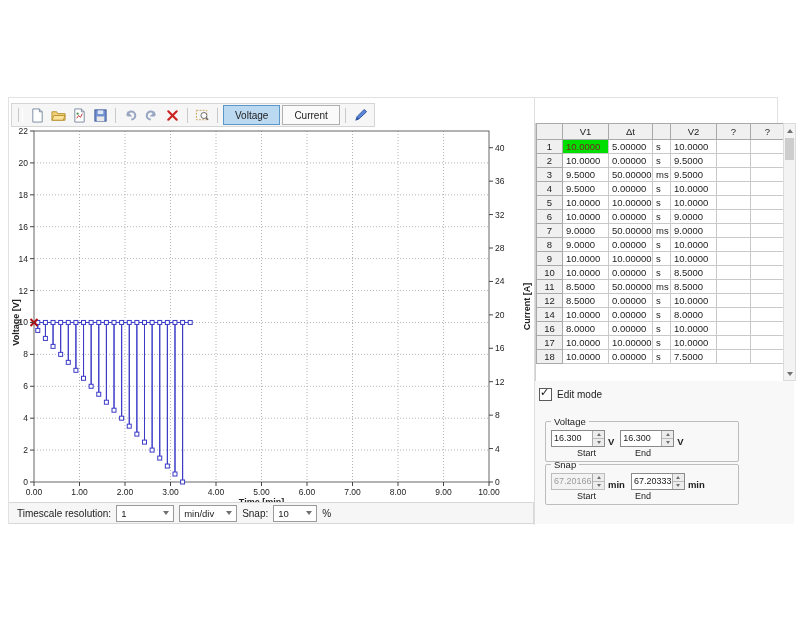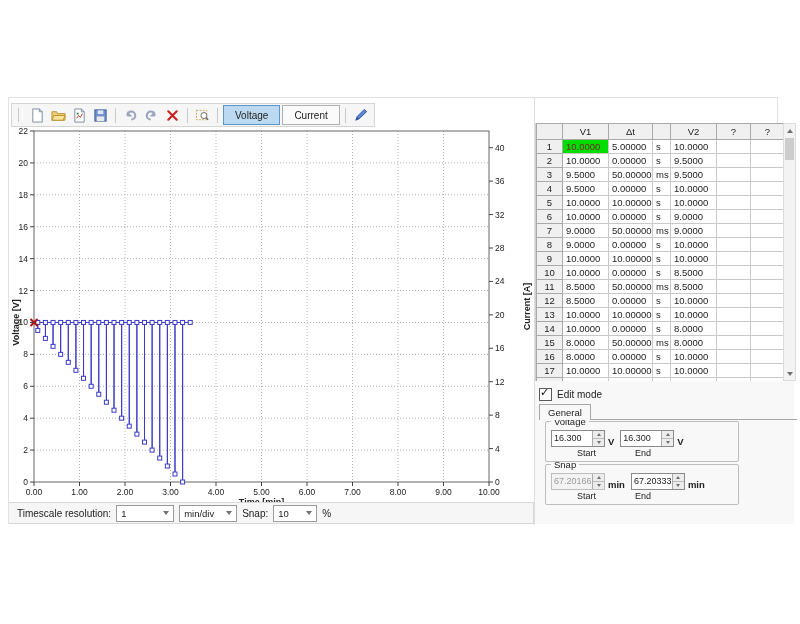--- a/index.html
+++ b/index.html
@@ -418,42 +418,24 @@
           <tr>
             <td class="rownum">12</td>
             <td>8.5000</td>
             <td>0.00000</td>
             <td>s</td>
             <td>10.0000</td>
             <td></td>
             <td></td>
           </tr>
           <tr>
-            <td class="rownum">13</td>
-            <td>10.0000</td>
-            <td>10.00000</td>
-            <td>s</td>
-            <td>10.0000</td>
-            <td></td>
-            <td></td>
-          </tr>
-          <tr>
             <td class="rownum">14</td>
             <td>10.0000</td>
             <td>0.00000</td>
             <td>s</td>
-            <td>8.0000</td>
-            <td></td>
-            <td></td>
-          </tr>
-          <tr>
-            <td class="rownum">15</td>
-            <td>8.0000</td>
-            <td>50.00000</td>
-            <td>ms</td>
             <td>8.0000</td>
             <td></td>
             <td></td>
           </tr>
           <tr>
             <td class="rownum">16</td>
             <td>8.0000</td>
             <td>0.00000</td>
             <td>s</td>
             <td>10.0000</td>
@@ -494,24 +476,20 @@
 
   <div id="edit-panel-bg"></div>
 
   <div id="edit-mode">
     <span class="checkbox">
         <span class="mark">✓</span>
       </span>
     <span>Edit mode</span>
   </div>
 
-  <div id="tabstrip">
-    <span class="tab">General</span>
-    <div class="tabline"></div>
-  </div>
 
   <fieldset id="fs-voltage">
     <legend>Voltage</legend>
     <div class="spinrow">
       <div class="spin">
         <div class="val">16.300</div>
         <div class="updown">
           <div>
               <span class="tri-up"></span>
             </div>

